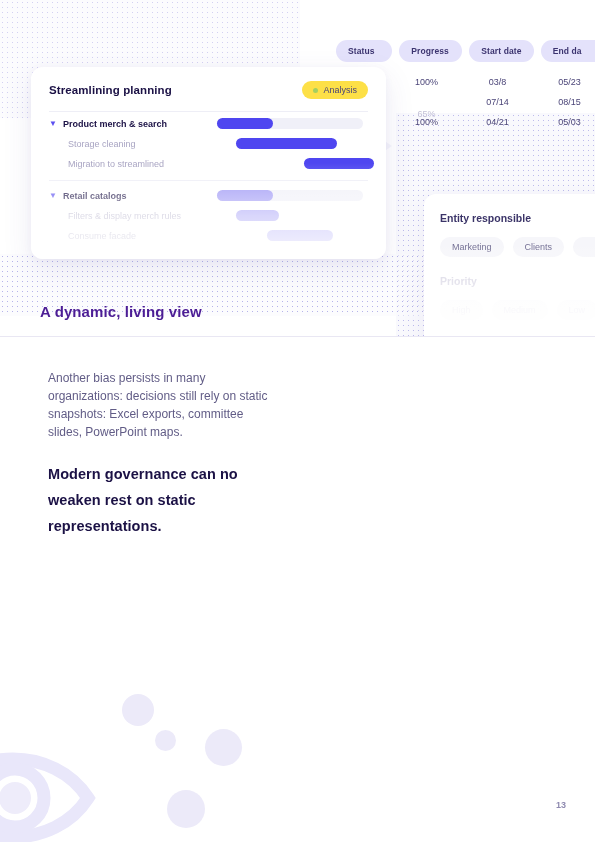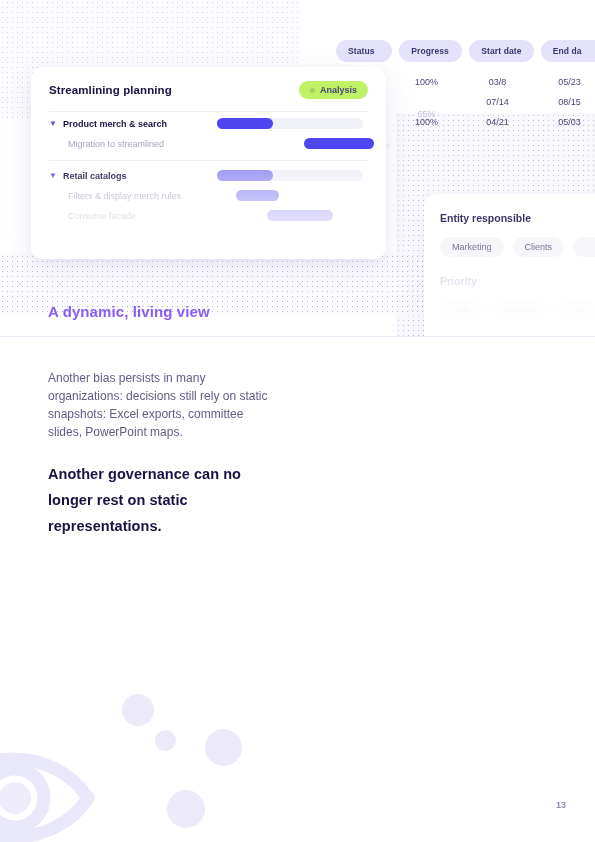--- a/index.html
+++ b/index.html
@@ -118,26 +118,26 @@
   #gantt-title {
     font-size: 11.5px;
     font-weight: 700;
     color: #1b1145;
     letter-spacing: .1px;
   }
   #analysis-badge {
     display: flex;
     align-items: center;
     gap: 5px;
-    background: #bef264;
+    background: #fde047;
     border-radius: 999px;
     padding: 4px 11px;
     font-size: 9px;
     color: #4b4578;
-    font-weight: 700;
+    font-weight: 400;
   }
   #analysis-dot {
     width: 5px; height: 5px;
     border-radius: 50%;
     background: #a5cf5f;
   }
   #gantt-rule {
     height: 1px;
     background: #eeeef6;
     margin: 12px 18px 0 18px;
@@ -242,24 +242,24 @@
     position: absolute;
     left: 0; right: 0; bottom: 0;
     height: 110px;
     background: linear-gradient(to bottom, rgba(255,255,255,0) 0%, rgba(255,255,255,.78) 60%, rgba(255,255,255,.97) 100%);
     pointer-events: none;
   }
 
   
   #section-heading {
     position: absolute;
-    left: 48px; top: 303px;
+    left: 40px; top: 303px;
     font-size: 15px;
     font-weight: 700;
-    color: #8b5cf6;
+    color: #4c1d95;
     letter-spacing: .1px;
   }
   #section-rule {
     position: absolute;
     left: 0; top: 336px;
     width: 595px; height: 1px;
     background: #e9e7f3;
   }
 
   
@@ -383,20 +383,26 @@
         <div class="g-label">
           <span class="chev">▼</span>
           <span>Product merch &amp; search</span>
         </div>
         <div class="g-track">
           <div class="bar-bg" style="left:0; width:146px;"></div>
           <div class="bar-fg" style="left:0; width:56px;"></div>
         </div>
       </div>
 
+      <div class="g-row">
+        <div class="g-label sub">Storage cleaning</div>
+        <div class="g-track">
+          <div class="bar-fg" style="left:0; width:101px;"></div>
+        </div>
+      </div>
 
       <div class="g-row">
         <div class="g-label sub">Migration to streamlined</div>
         <div class="g-track">
           <div class="bar-fg" style="left:68px; width:70px;"></div>
         </div>
       </div>
     </div>
 
     <div id="g-divider"></div>
@@ -432,21 +438,21 @@
   </div>
 
 </div>
 
 <div id="section-heading">A dynamic, living view</div>
 <div id="section-rule"></div>
 
 <div id="col-left">
   <p class="para">Another bias persists in many organizations: decisions still rely on static snapshots: Excel exports, committee slides, PowerPoint maps.</p>
   <div id="pull-block">
-    <p class="pull">Another governance can no longer rest on static representations.</p>
+    <p class="pull">Modern governance can no weaken rest on static representations.</p>
   </div>
 </div>
 
 <div id="col-right">
 </div>
 
 <div class="deco-circle" style="left:122px; top:694px; width:32px; height:32px;"></div>
 <div class="deco-circle" style="left:155px; top:730px; width:21px; height:21px;"></div>
 <div class="deco-circle" style="left:205px; top:729px; width:37px; height:37px;"></div>
 <div class="deco-circle" style="left:167px; top:790px; width:38px; height:38px;"></div>

